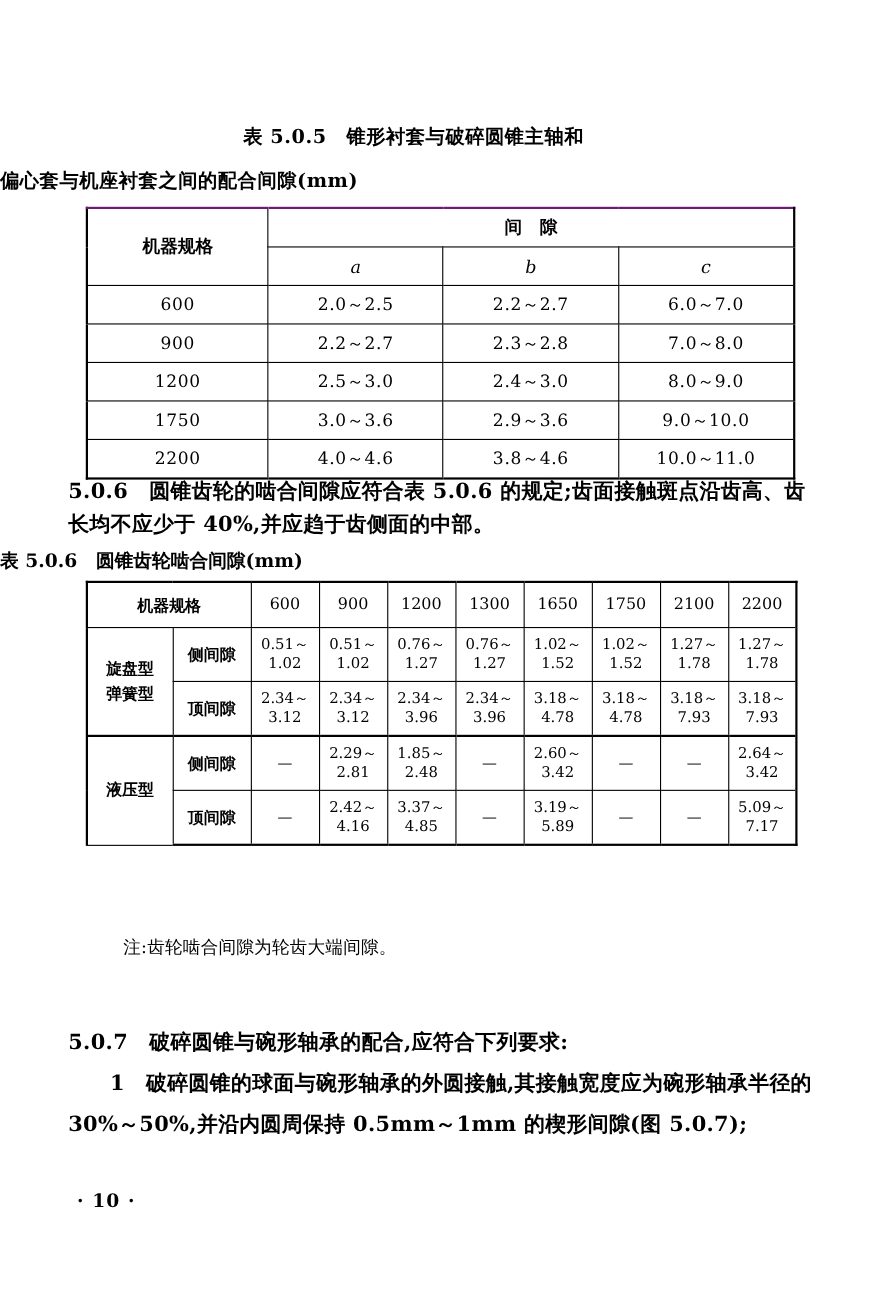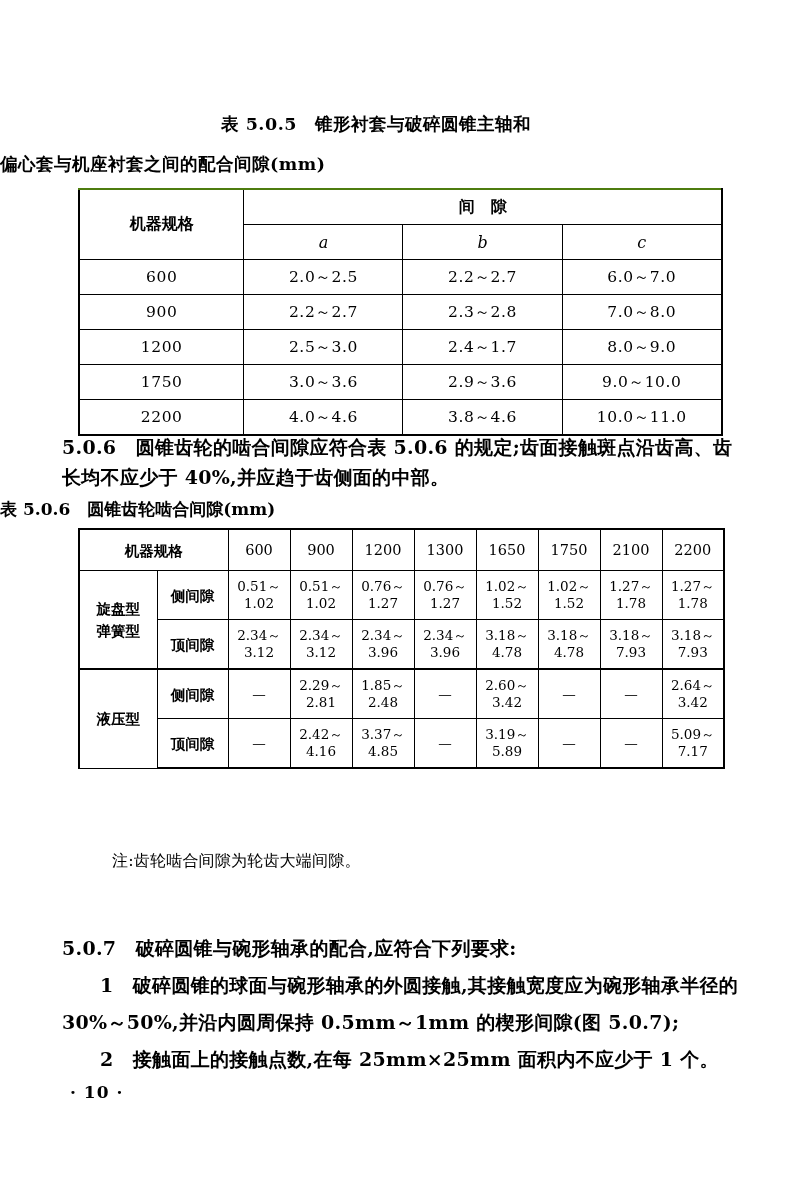--- a/index.html
+++ b/index.html
@@ -53,21 +53,21 @@
     font-weight: normal;
     padding: 0;
   }
   .t505 {
     position: absolute;
     left: 78px;
     top: 188px;
     width: 645px;
   }
   .t505 table { width: 645px; }
-  .t505 .outer-top td { border-top: 2px solid #4d7c0f; }
+  .t505 .outer-top td { border-top: 2px solid #701a75; }
   .t505 td.lft { border-left: 2px solid #000; }
   .t505 td.rgt { border-right: 2px solid #000; }
   .t505 tr.last td { border-bottom: 2px solid #000; }
   .t505 td { height: 34px; font-size: 15.5px; }
   .t505 .hdr-label { font-size: 16px; font-weight: bold; }
   .t505 .ital { font-style: italic; font-size: 16px; }
   .num { letter-spacing: 0.6px; }
 
   
   .para506 {
@@ -172,21 +172,21 @@
         </tr>
         <tr>
           <td class="lft num">900</td>
           <td class="num">2.2～2.7</td>
           <td class="num">2.3～2.8</td>
           <td class="num rgt">7.0～8.0</td>
         </tr>
         <tr>
           <td class="lft num">1200</td>
           <td class="num">2.5～3.0</td>
-          <td class="num">2.4～1.7</td>
+          <td class="num">2.4～3.0</td>
           <td class="num rgt">8.0～9.0</td>
         </tr>
         <tr>
           <td class="lft num">1750</td>
           <td class="num">3.0～3.6</td>
           <td class="num">2.9～3.6</td>
           <td class="num rgt">9.0～10.0</td>
         </tr>
         <tr class="last">
           <td class="lft num">2200</td>
@@ -303,17 +303,16 @@
         </tr>
       </tbody>
     </table>
   </div>
 
   <div class="note">注:齿轮啮合间隙为轮齿大端间隙。</div>
 
   <div class="para507">
     <p>5.0.7　破碎圆锥与碗形轴承的配合,应符合下列要求:</p>
     <p class="ind2">1　破碎圆锥的球面与碗形轴承的外圆接触,其接触宽度应为碗形轴承半径的 30%～50%,并沿内圆周保持 0.5mm～1mm 的楔形间隙(图 5.0.7);</p>
-    <p class="ind2">2　接触面上的接触点数,在每 25mm×25mm 面积内不应少于 1 个。</p>
   </div>
 
   <div class="pagenum">· 10 ·</div>
 </div>
 
 </body></html>

